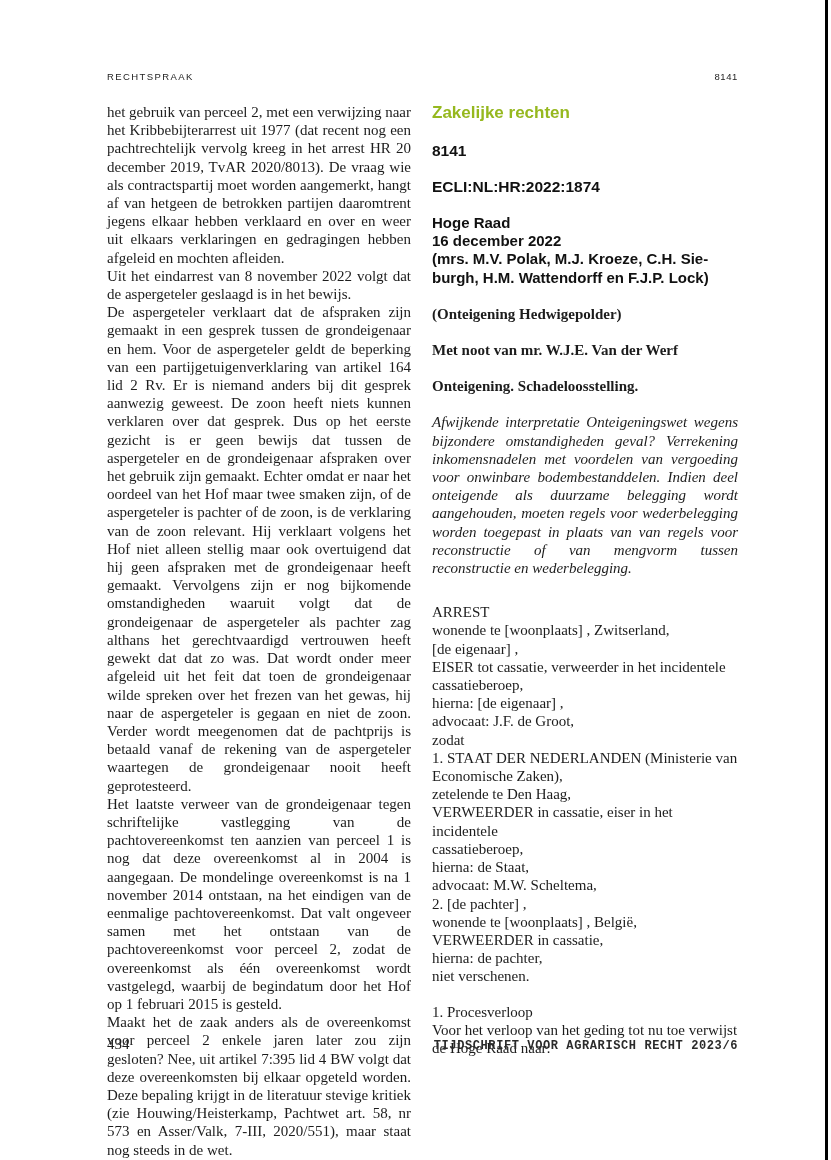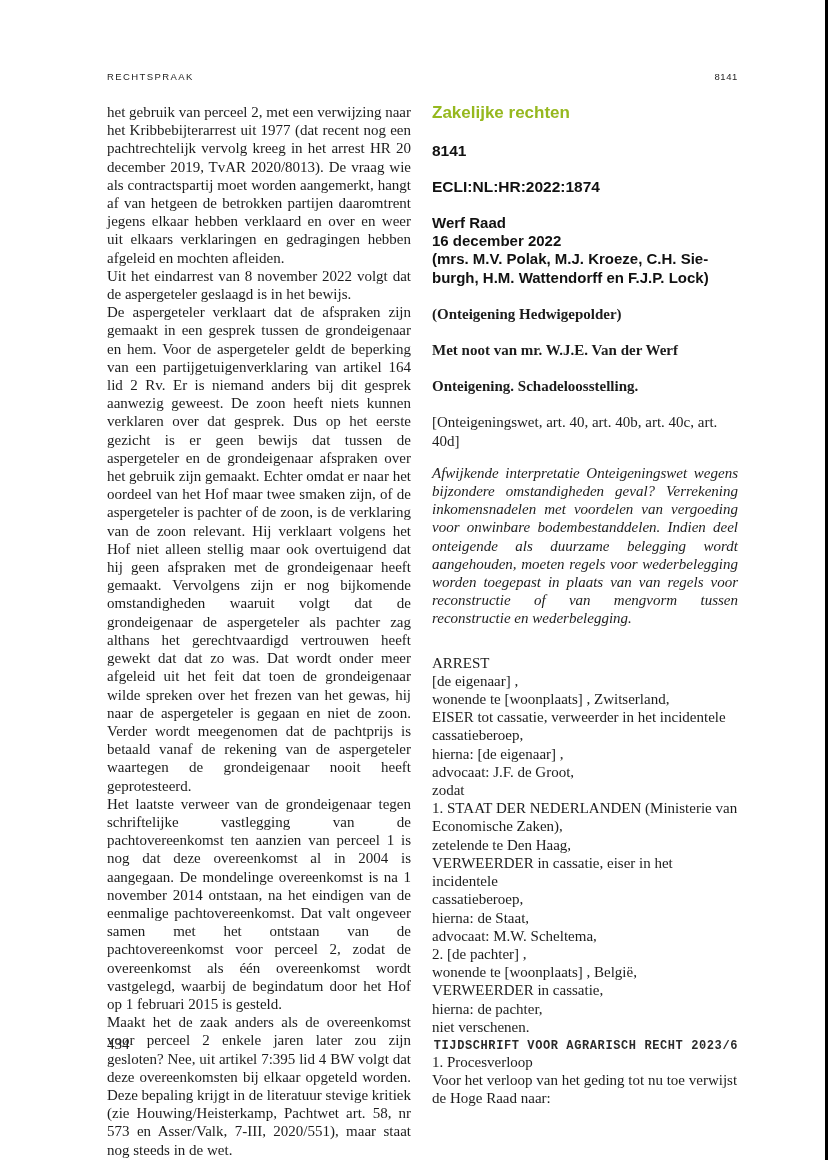--- a/index.html
+++ b/index.html
@@ -100,37 +100,36 @@
     <p>Maakt het de zaak anders als de overeenkomst voor perceel 2 enkele jaren later zou zijn gesloten? Nee, uit artikel 7:395 lid 4 BW volgt dat deze overeenkomsten bij elkaar opgeteld worden. Deze bepaling krijgt in de literatuur stevige kritiek (zie Houwing/Heisterkamp, Pachtwet art. 58, nr 573 en Asser/Valk, 7-III, 2020/551), maar staat nog steeds in de wet.</p>
 
   </section>
 
   <section class="col-right">
     <h1 class="section-heading" id="section-heading" style="color: rgb(150, 184, 31);">Zakelijke rechten</h1>
     <div class="case-number">8141</div>
     <div class="ecli">ECLI:NL:HR:2022:1874</div>
 
     <div class="court-block">
-      <div>Werf Raad</div>
+      <div>Hoge Raad</div>
       <div>16 december 2022</div>
       <div>(mrs. M.V. Polak, M.J. Kroeze, C.H. Sie-</div>
       <div>burgh, H.M. Wattendorff en F.J.P. Lock)</div>
     </div>
 
     <div class="serif-bold">(Onteigening Hedwigepolder)</div>
     <div class="serif-bold">Met noot van mr. W.J.E. Van der Werf</div>
     <div class="serif-bold">Onteigening. Schadeloosstelling.</div>
-    <div class="bracket-line">[Onteigeningswet, art. 40, art. 40b, art. 40c, art. 40d]</div>
 
     <p class="summary-italic">Afwijkende interpretatie Onteigeningswet wegens bijzondere omstandigheden geval? Verrekening inkomensnadelen met voordelen van vergoeding voor onwinbare bodembestanddelen. Indien deel onteigende als duurzame belegging wordt aangehouden, moeten regels voor wederbelegging worden toegepast in plaats van van regels voor reconstructie of van mengvorm tussen reconstructie en wederbelegging.</p>
 
     <div class="arrest-block">
       <div>ARREST</div>
+      <div>wonende te [woonplaats] , Zwitserland,</div>
       <div>[de eigenaar] ,</div>
-      <div>wonende te [woonplaats] , Zwitserland,</div>
       <div>EISER tot cassatie, verweerder in het incidentele</div>
       <div>cassatieberoep,</div>
       <div>hierna: [de eigenaar] ,</div>
       <div>advocaat: J.F. de Groot,</div>
       <div>zodat</div>
       <div>1. STAAT DER NEDERLANDEN (Ministerie van</div>
       <div>Economische Zaken),</div>
       <div>zetelende te Den Haag,</div>
       <div>VERWEERDER in cassatie, eiser in het incidentele</div>
       <div>cassatieberoep,</div>

